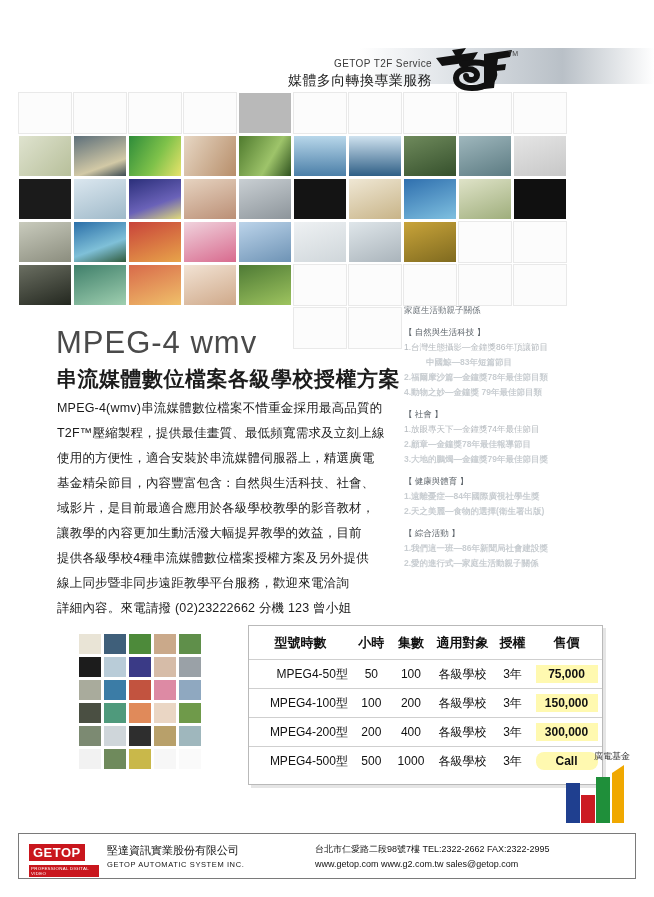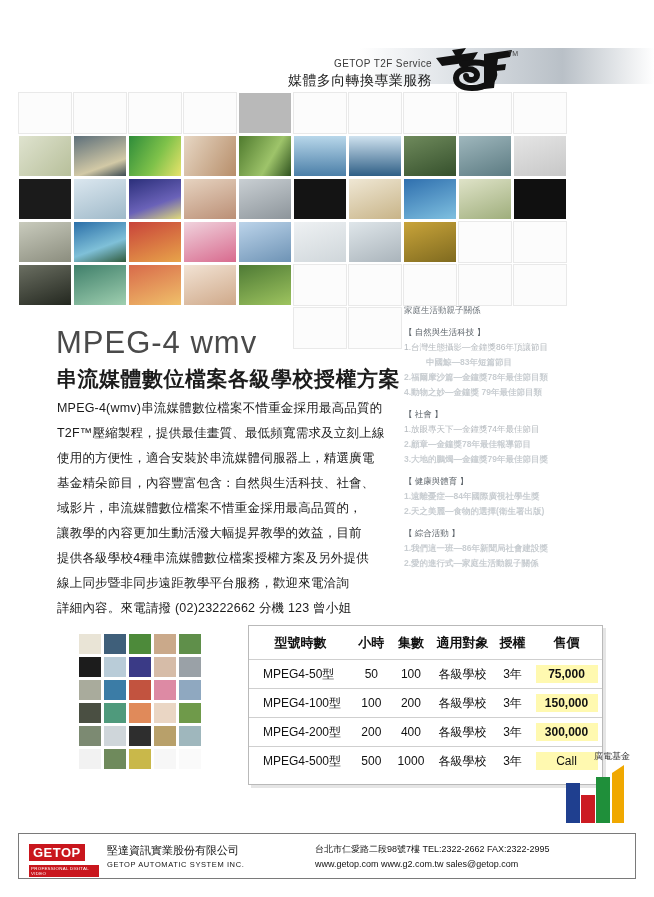--- a/index.html
+++ b/index.html
@@ -91,23 +91,23 @@
     width:100%; border-collapse:collapse; font-size:12px;
   }
   table.price th {
     font-weight:bold; font-size:13px; padding:8px 4px 7px; color:#111;
     text-align:center; white-space:nowrap;
   }
   table.price td {
     padding:5px 4px; text-align:center; border-top:1px solid #cfcfcf;
     white-space:nowrap; font-size:12px;
   }
-  table.price td.model { text-align:left; padding-left:14px; }
+  table.price td.model { text-align:right; padding-left:14px; }
   .pricecell { background:#fff9b0; font-weight:bold; padding:2px 6px; display:inline-block; min-width:62px;}
-  .pricecell.call { font-weight:normal; }
+  .pricecell.call { font-weight:bold;border-radius:8px; }
 
   
   .found {
     position:absolute; right:24px; bottom:74px; width:64px; height:58px;
   }
   .found-cap { position:absolute; right:24px; bottom:134px; font-size:9px; color:#333; }
 
   
   .footer {
     position:absolute; left:18px; bottom:18px; width:618px; height:46px;
@@ -223,21 +223,21 @@
 <div class="title-block">
   <div class="title-1">MPEG-4  wmv</div>
   <div class="title-2">串流媒體數位檔案各級學校授權方案</div>
 </div>
 
 <div class="body-copy">
   <div>MPEG-4(wmv)串流媒體數位檔案不惜重金採用最高品質的</div>
   <div>T2F™壓縮製程，提供最佳畫質、最低頻寬需求及立刻上線</div>
   <div>使用的方便性，適合安裝於串流媒體伺服器上，精選廣電</div>
   <div>基金精朵節目，內容豐富包含：自然與生活科技、社會、</div>
-  <div>域影片，串流媒體數位檔案不惜重金採用最高品質的，</div>
+  <div>域影片，是目前最適合應用於各級學校教學的影音教材，</div>
   <div>讓教學的內容更加生動活潑大幅提昇教學的效益，目前</div>
   <div>提供各級學校4種串流媒體數位檔案授權方案及另外提供</div>
   <div>線上同步暨非同步遠距教學平台服務，歡迎來電洽詢</div>
   <div>詳細內容。來電請撥  (02)23222662  分機  123  曾小姐</div>
 </div>
 
 <div class="awards">
   <div class="hd">家庭生活動親子關係</div>
 
   <div class="grp">【 自然與生活科技 】</div>

